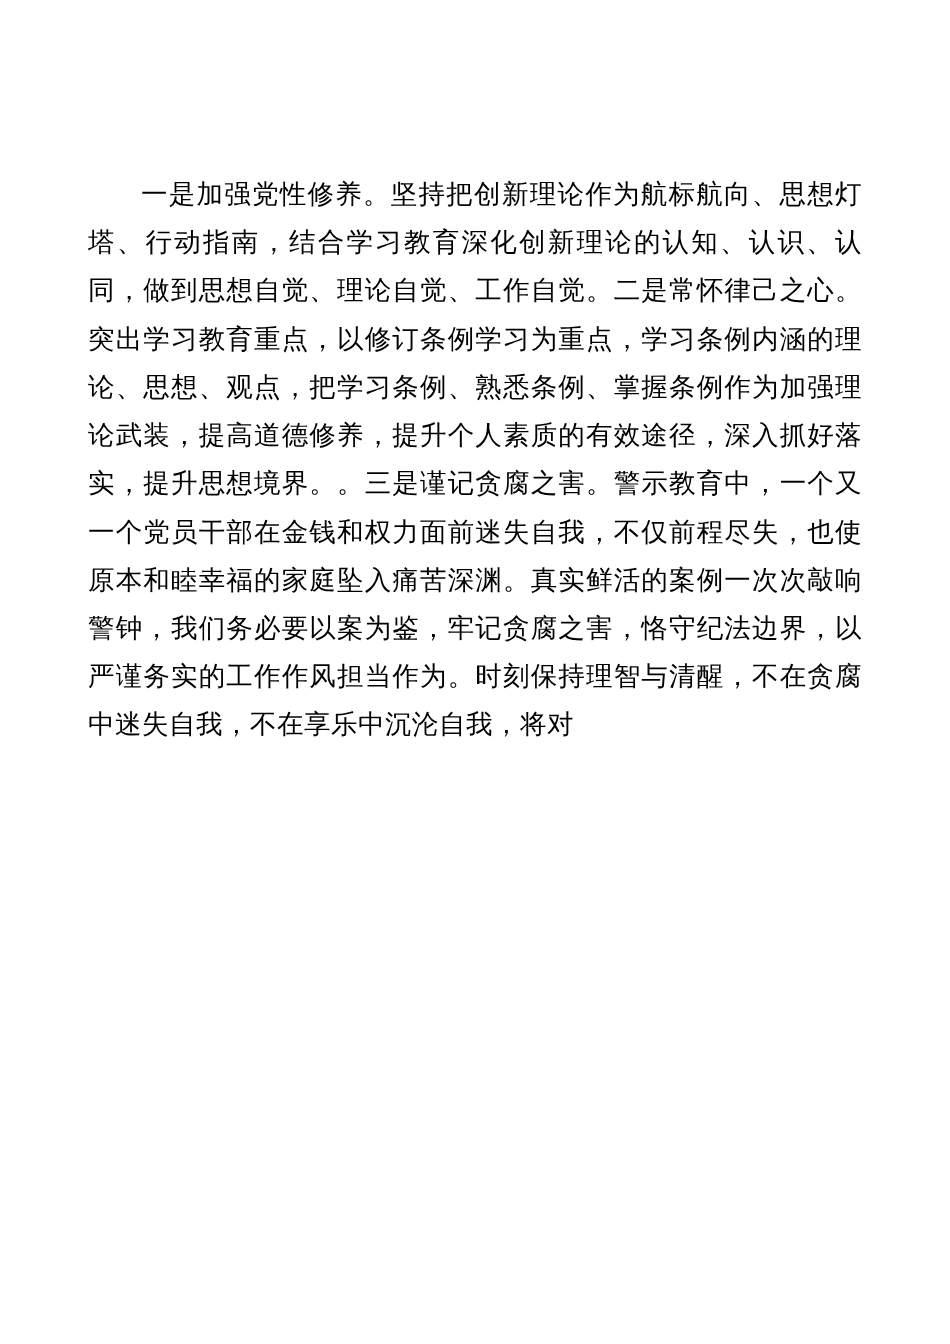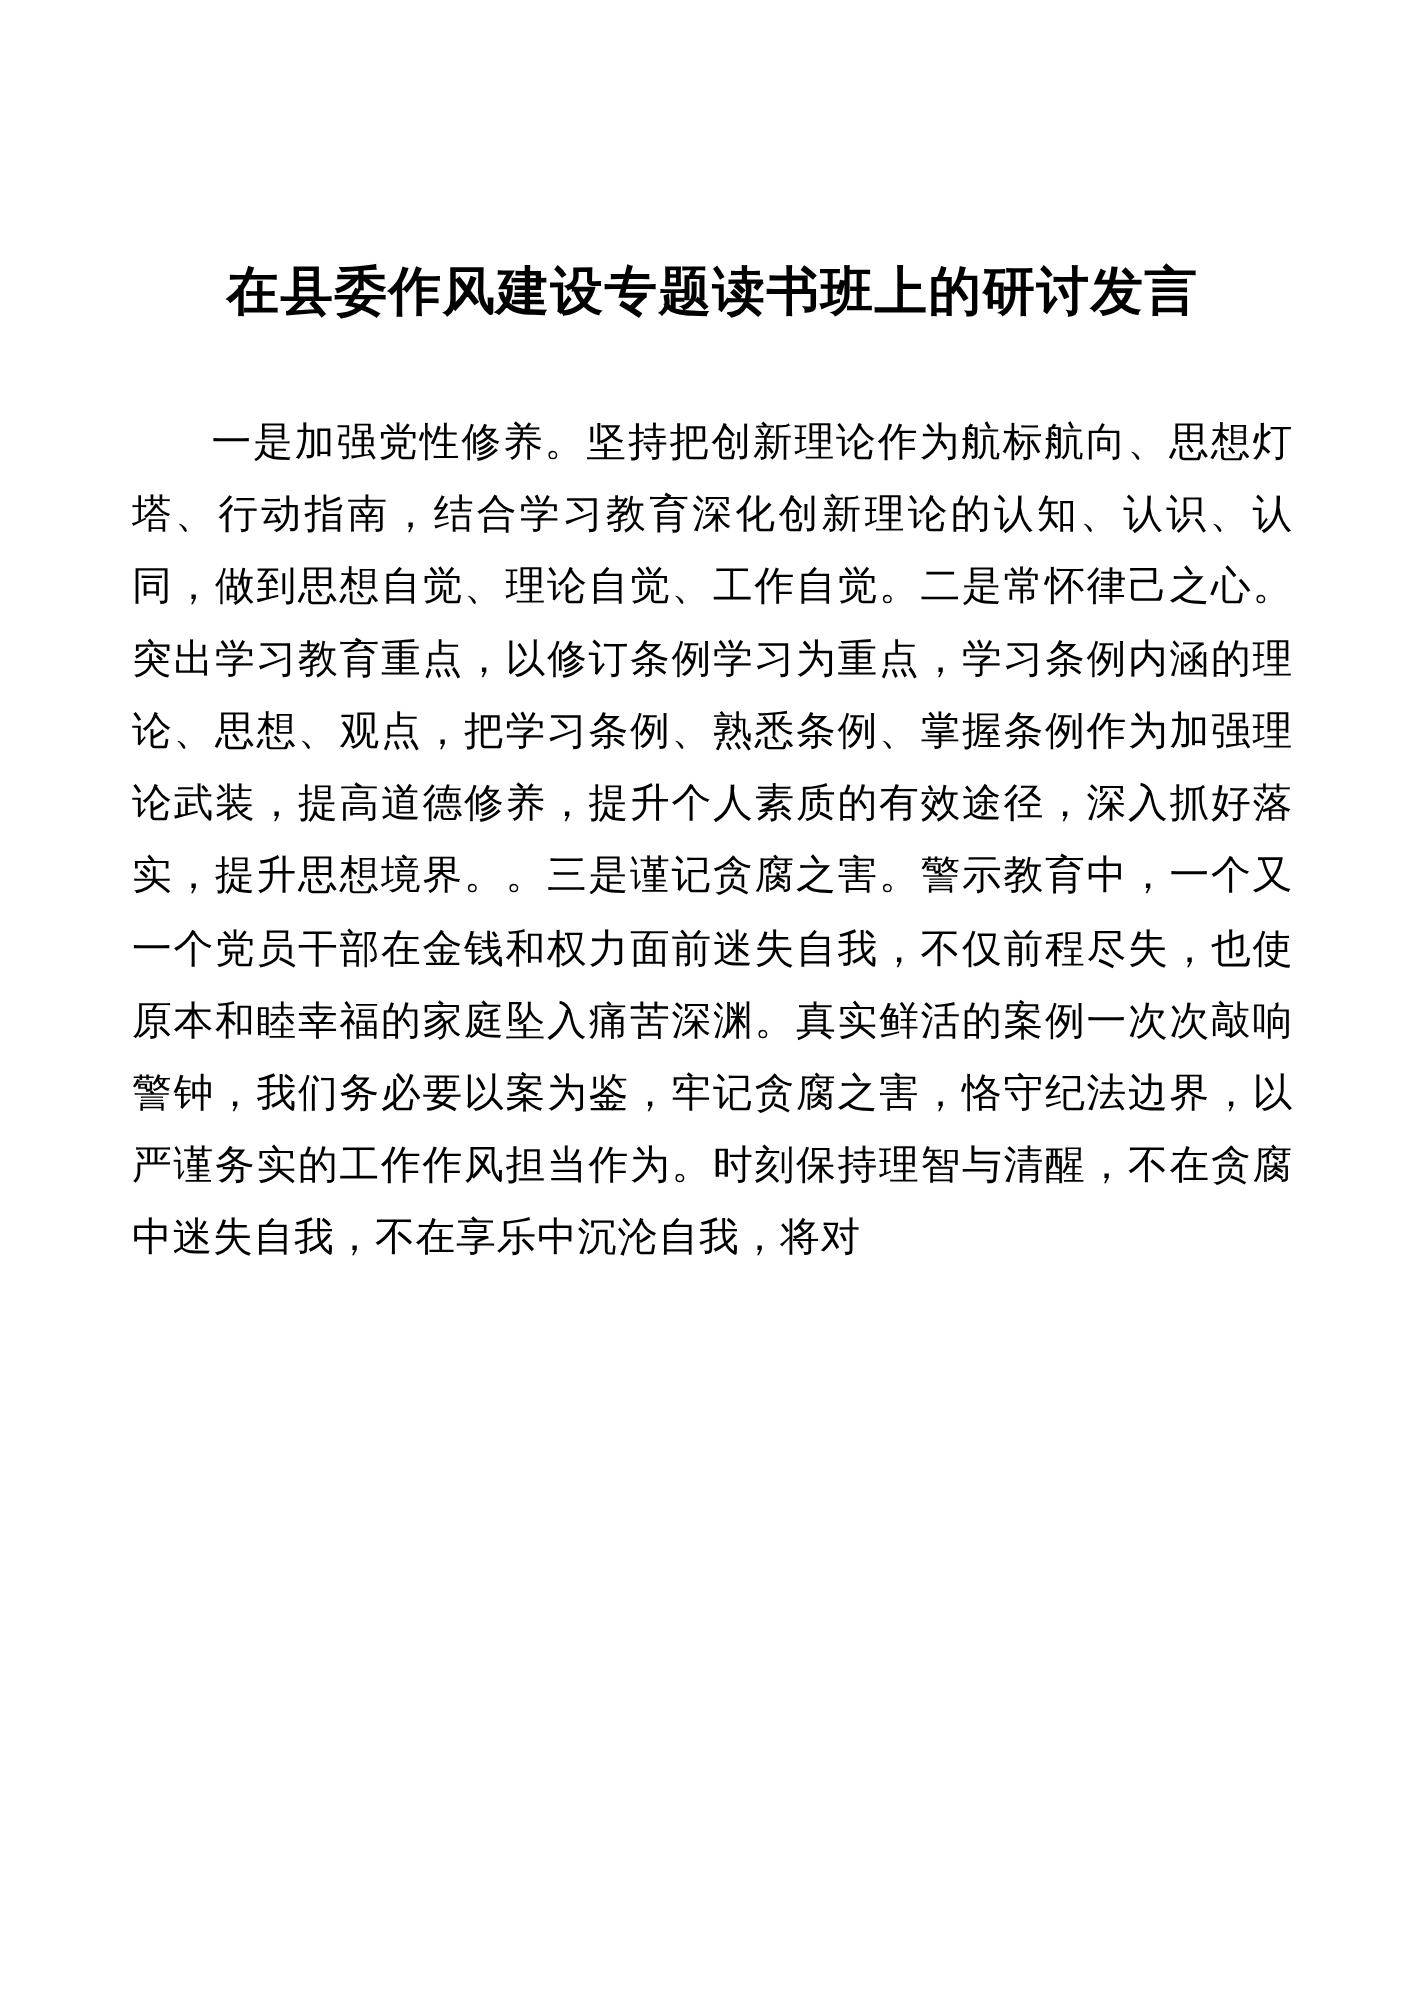--- a/index.html
+++ b/index.html
@@ -47,18 +47,17 @@
     line-height: 1.8;
     margin: 6px 0 2px 0;
     text-indent: 2em;
     letter-spacing: 0.5px;
   }
 </style>
 </head>
 <body>
 
 <div class="page">
-  <h1 class="doc-title">在县委作风建设专题读书班上的研讨发言</h1>
 
 
 
   <p class="para">一是加强党性修养。坚持把创新理论作为航标航向、思想灯塔、行动指南，结合学习教育深化创新理论的认知、认识、认同，做到思想自觉、理论自觉、工作自觉。二是常怀律己之心。突出学习教育重点，以修订条例学习为重点，学习条例内涵的理论、思想、观点，把学习条例、熟悉条例、掌握条例作为加强理论武装，提高道德修养，提升个人素质的有效途径，深入抓好落实，提升思想境界。。三是谨记贪腐之害。警示教育中，一个又一个党员干部在金钱和权力面前迷失自我，不仅前程尽失，也使原本和睦幸福的家庭坠入痛苦深渊。真实鲜活的案例一次次敲响警钟，我们务必要以案为鉴，牢记贪腐之害，恪守纪法边界，以严谨务实的工作作风担当作为。时刻保持理智与清醒，不在贪腐中迷失自我，不在享乐中沉沦自我，将对</p>
 </div>
 
 </body></html>

